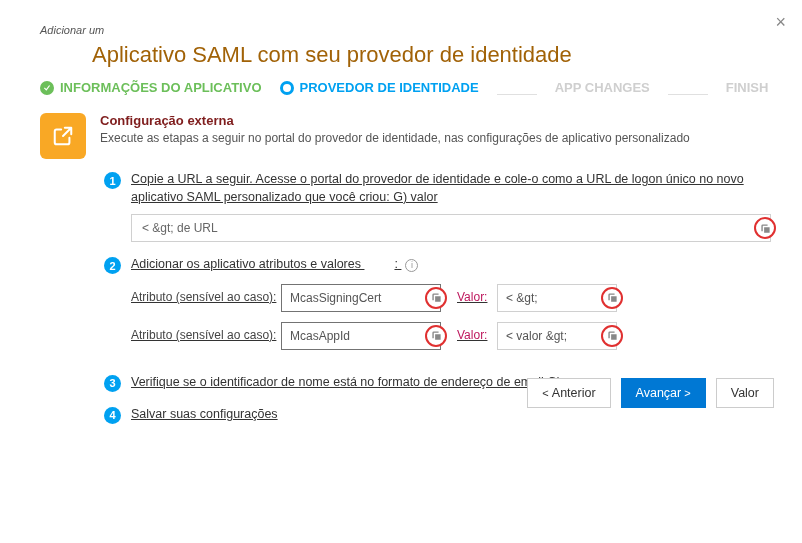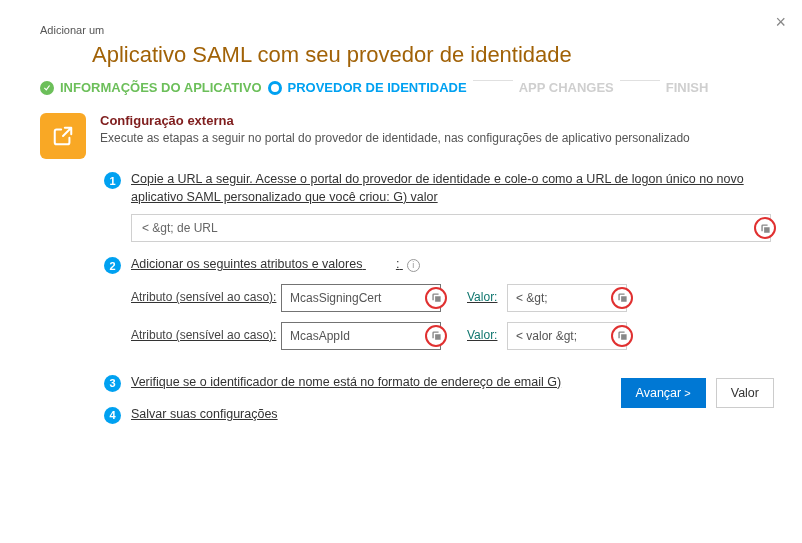--- a/index.html
+++ b/index.html
@@ -1,21 +1,21 @@
 <!DOCTYPE html>
 <html><head>
   <meta charset="utf-8">
   <style>
     * { box-sizing: border-box; margin: 0; padding: 0; }
     body { font-family: "Segoe UI", Arial, sans-serif; background: #fff; width: 802px; height: 543px; overflow: hidden; color: #333; position: relative; }
     .dialog { padding: 24px 32px 0 32px; position: relative; }
     .close-x { position: absolute; top: 12px; right: 16px; font-size: 18px; color: #888; cursor: pointer; }
-    .breadcrumb-label { font-size: 11px; color: #555; margin-left: 8px; }
+    .breadcrumb-label { font-size: 11px; color: #555; margin-left: 8px; font-style: italic; }
     .title { font-size: 22px; font-weight: 400; color: #a16207; margin: 6px 0 12px 60px; }
-    .steps { display: flex; align-items: flex-start; gap: 6px; margin-bottom: 18px; font-size: 13px; font-weight: 600;  margin-left: 8px;}
+    .steps { display: flex; align-items: flex-end; gap: 18px; margin-bottom: 18px; font-size: 13px; font-weight: 600;  margin-left: 8px;}
     .step { display: flex; align-items: center; gap: 6px; }
     .step-done { color: #6cbf5a; }
     .step-active { color: #00a1f1; }
     .step-disabled { color: #cfcfcf; }
     .step-divider { width: 40px; height: 1px; background: #e0e0e0; }
     .check-icon { width: 14px; height: 14px; fill: #6cbf5a; }
     .dot-icon { width: 14px; height: 14px; border-radius: 50%; border: 3px solid #00a1f1; background: #fff; }
     .section { display: flex; gap: 14px; margin-bottom: 12px; margin-left:8px;}
     .ext-icon-box { width: 46px; height: 46px; border-radius: 6px; background: #f9a825; display: flex; align-items: center; justify-content: center; flex-shrink: 0; }
     .ext-icon-box svg { width: 22px; height: 22px; stroke: #fff; fill: none; stroke-width: 2.2; }
@@ -29,21 +29,21 @@
     .field-box { border: 1px solid #d0d0d0; padding: 6px 10px; font-size: 12px; color: #666; background: #fff; font-family: inherit; }
     .url-field { width: 640px; }
     .copy-btn { position: absolute; right: -5px; top: 50%; transform: translateY(-50%); width: 22px; height: 22px; border-radius: 50%; background: #fff; border: 2px solid #e03030; display: flex; align-items: center; justify-content: center; cursor: pointer; }
     .copy-btn svg { width: 11px; height: 11px; fill: #888; }
     .attr-rows { margin-top: 10px; }
     .attr-row { display: flex; align-items: center; margin-bottom: 10px; }
     .attr-label { font-size: 12px; color: #444; width: 150px; }
     .attr-input-wrap { position: relative; }
     .attr-input { width: 160px; border: 1px solid #737373; padding: 6px 8px; font-size: 12px; color: #555; background: #fff; font-family: inherit; }
     .val-input { width: 120px; border: 1px solid #d0d0d0; padding: 6px 8px; font-size: 12px; color: #555; background: #fff; font-family: inherit; }
-    .val-label { font-size: 12px; color: #0f766e; margin-left: 26px; width: 40px; }
+    .val-label { font-size: 12px; color: #be185d; margin-left: 16px; width: 40px; }
     .info-icon { width: 13px; height: 13px; border: 1px solid #999; border-radius: 50%; color: #999; font-size: 9px; display: inline-flex; align-items: center; justify-content: center; margin-left: 4px; }
     .footer { position: absolute; bottom: 16px; right: 28px; display: flex; gap: 10px; }
     .btn { font-size: 12.5px; padding: 7px 14px; border: 1px solid #ccc; background: #fff; cursor: pointer; color: #333; font-family: inherit; }
     .btn-primary { background: #0078d4; color: #fff; border-color: #0078d4; }
   </style>
 </head>
 <body>
 
 <div class="dialog">
   <div class="close-x">×</div>
@@ -96,21 +96,21 @@
                 <path d="M4 2h7v2H4v8H2V4a2 2 0 012-2zm2 4h8v8H6V6z"></path>
               </svg>
           </div>
         </div>
       </div>
     </div>
 
     <div class="step-block">
       <div class="step-num">2</div>
       <div class="step-text">
-        <span>Adicionar os seguintes atributos e valores</span>
+        <span>Adicionar os aplicativo atributos e valores</span>
         <span style="margin-left:30px">:</span>
         <span class="info-icon">i</span>
         <div class="attr-rows">
           <div class="attr-row">
             <div class="attr-label">Atributo (sensível ao caso):</div>
             <div class="attr-input-wrap">
               <input class="attr-input" readonly="" value="McasSigningCert" style="">
               <div class="copy-btn" style="right:-6px">
                 <svg viewBox="0 0 16 16">
                     <path d="M4 2h7v2H4v8H2V4a2 2 0 012-2zm2 4h8v8H6V6z"></path>
@@ -157,16 +157,17 @@
     </div>
 
     <div class="step-block">
       <div class="step-num">4</div>
       <div class="step-text">Salvar suas configurações</div>
     </div>
 
   </div>
 
   <div class="footer">
+    <button class="btn"><span style="font-size:11px">&lt; </span><span>Anterior</span></button>
     <button class="btn btn-primary"><span>Avançar</span><span style="font-size:11px"> &gt;</span></button>
     <button class="btn">Valor</button>
   </div>
 </div>
 
 </body></html>

